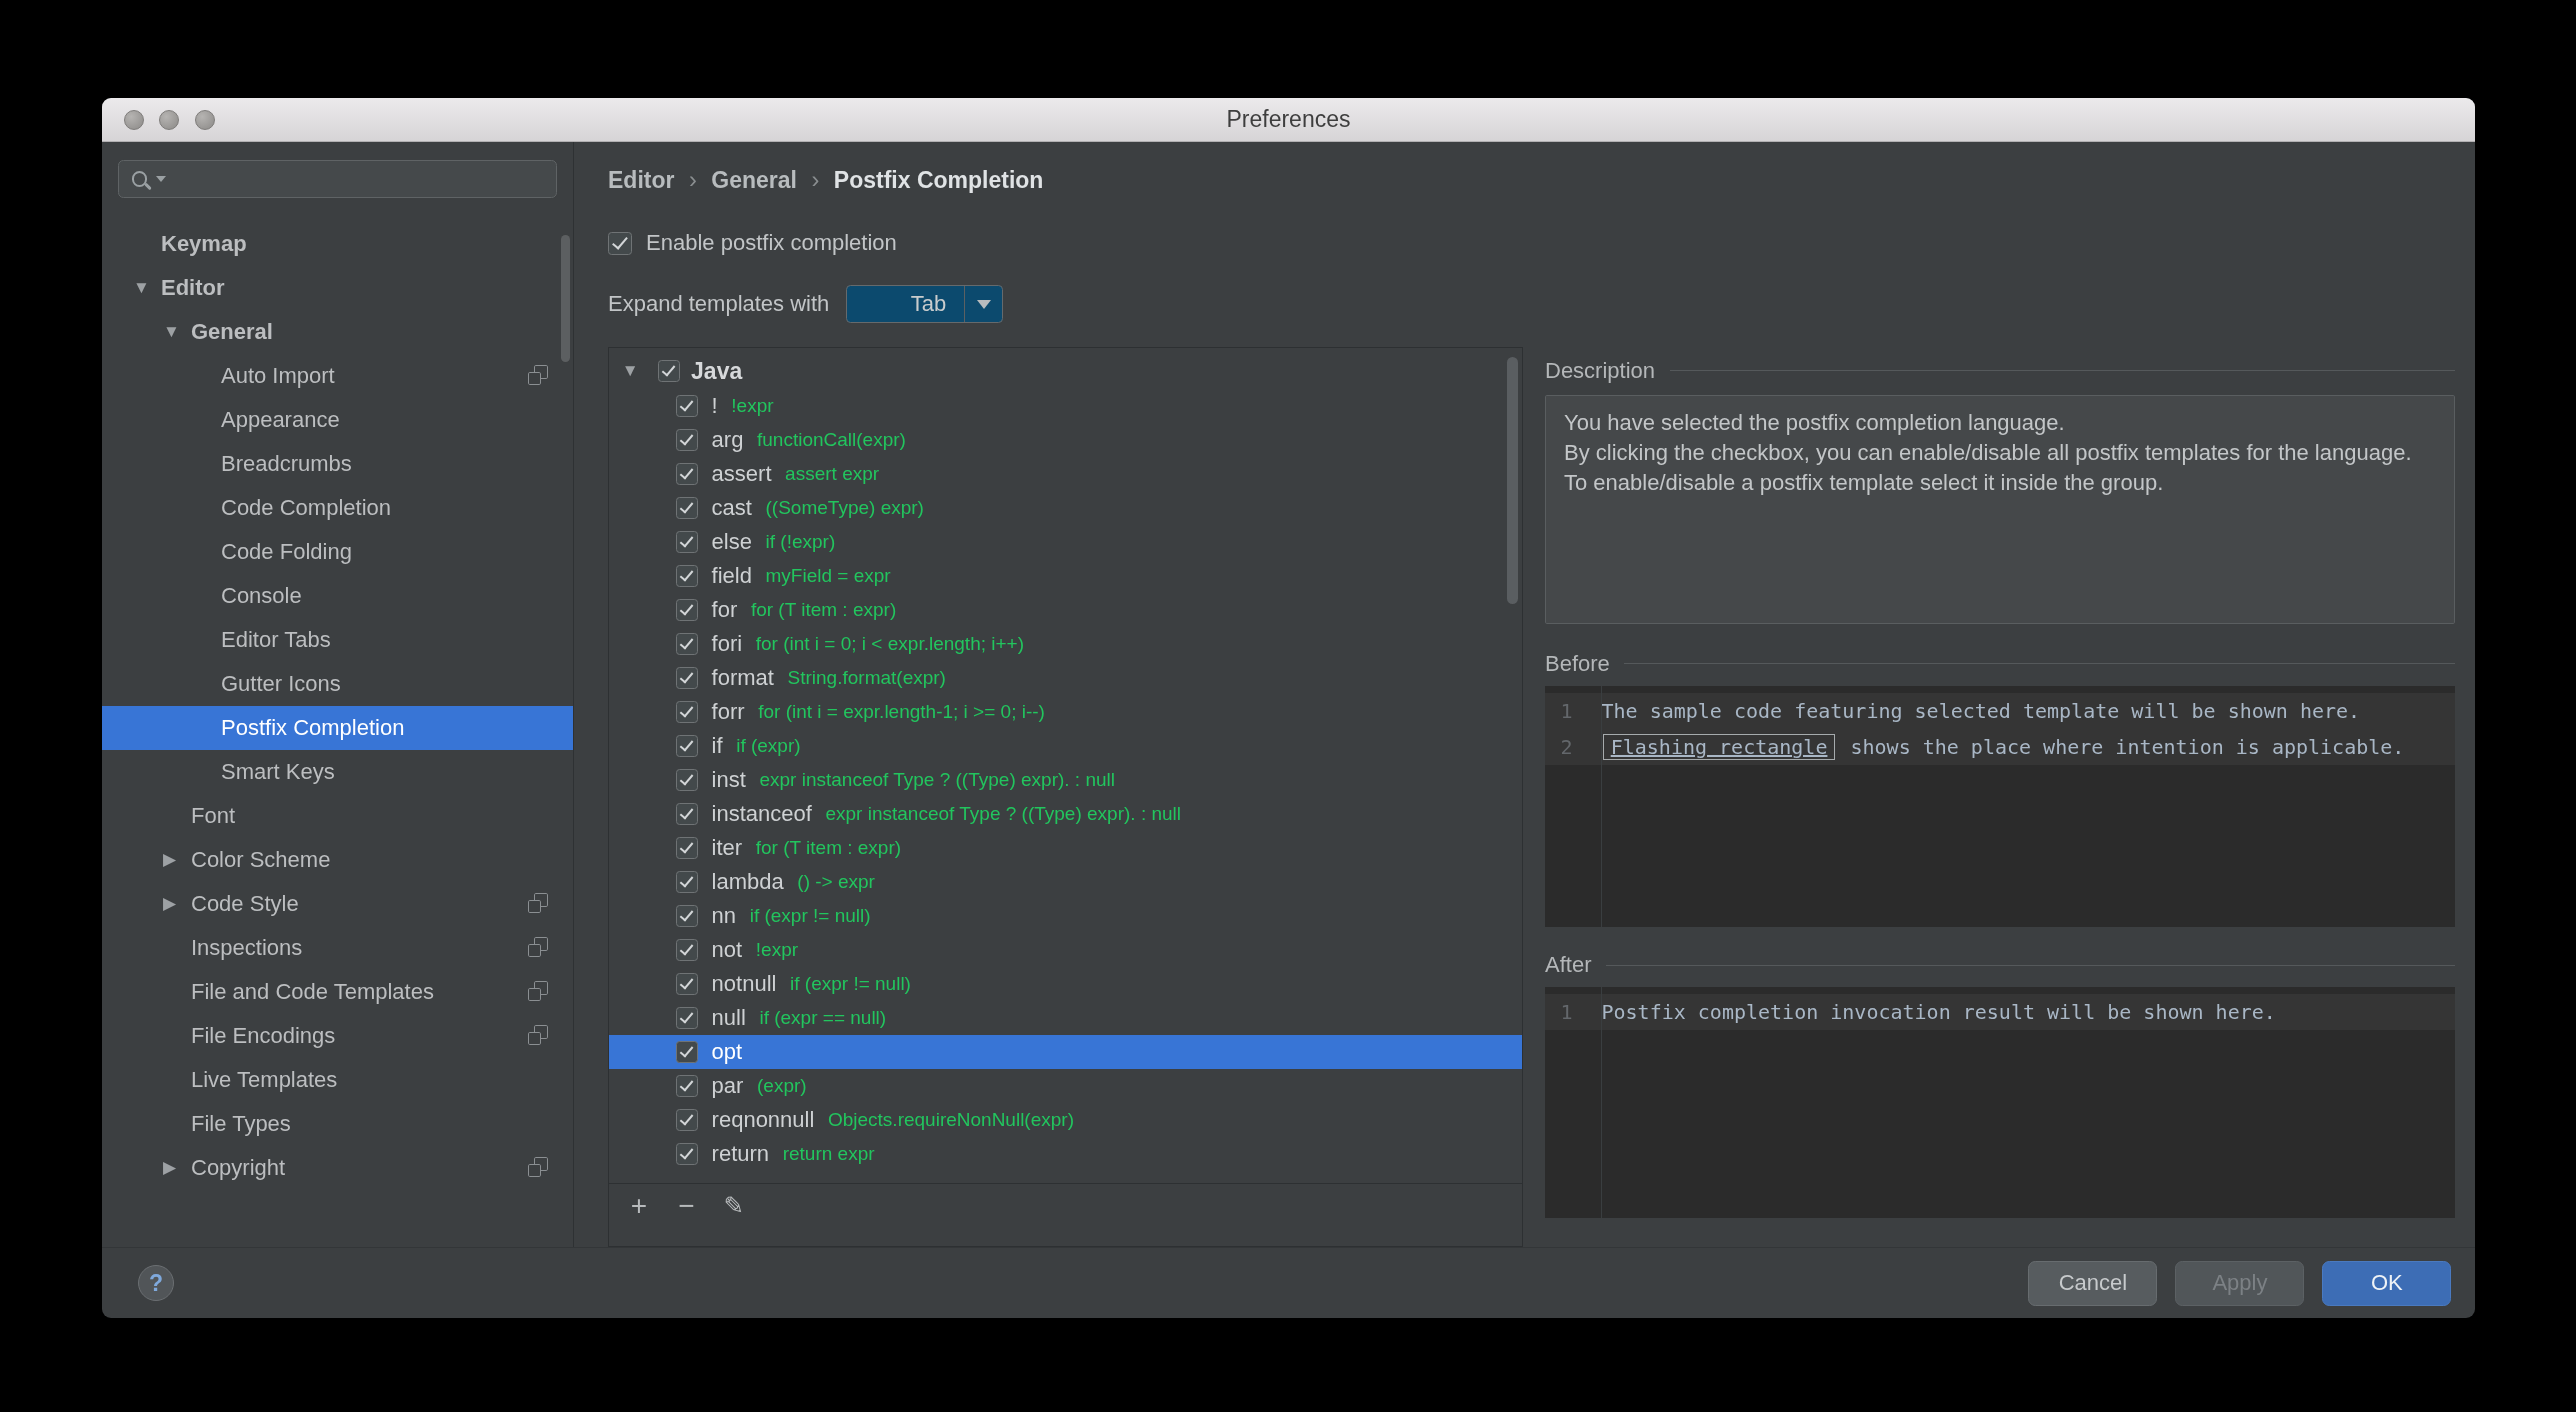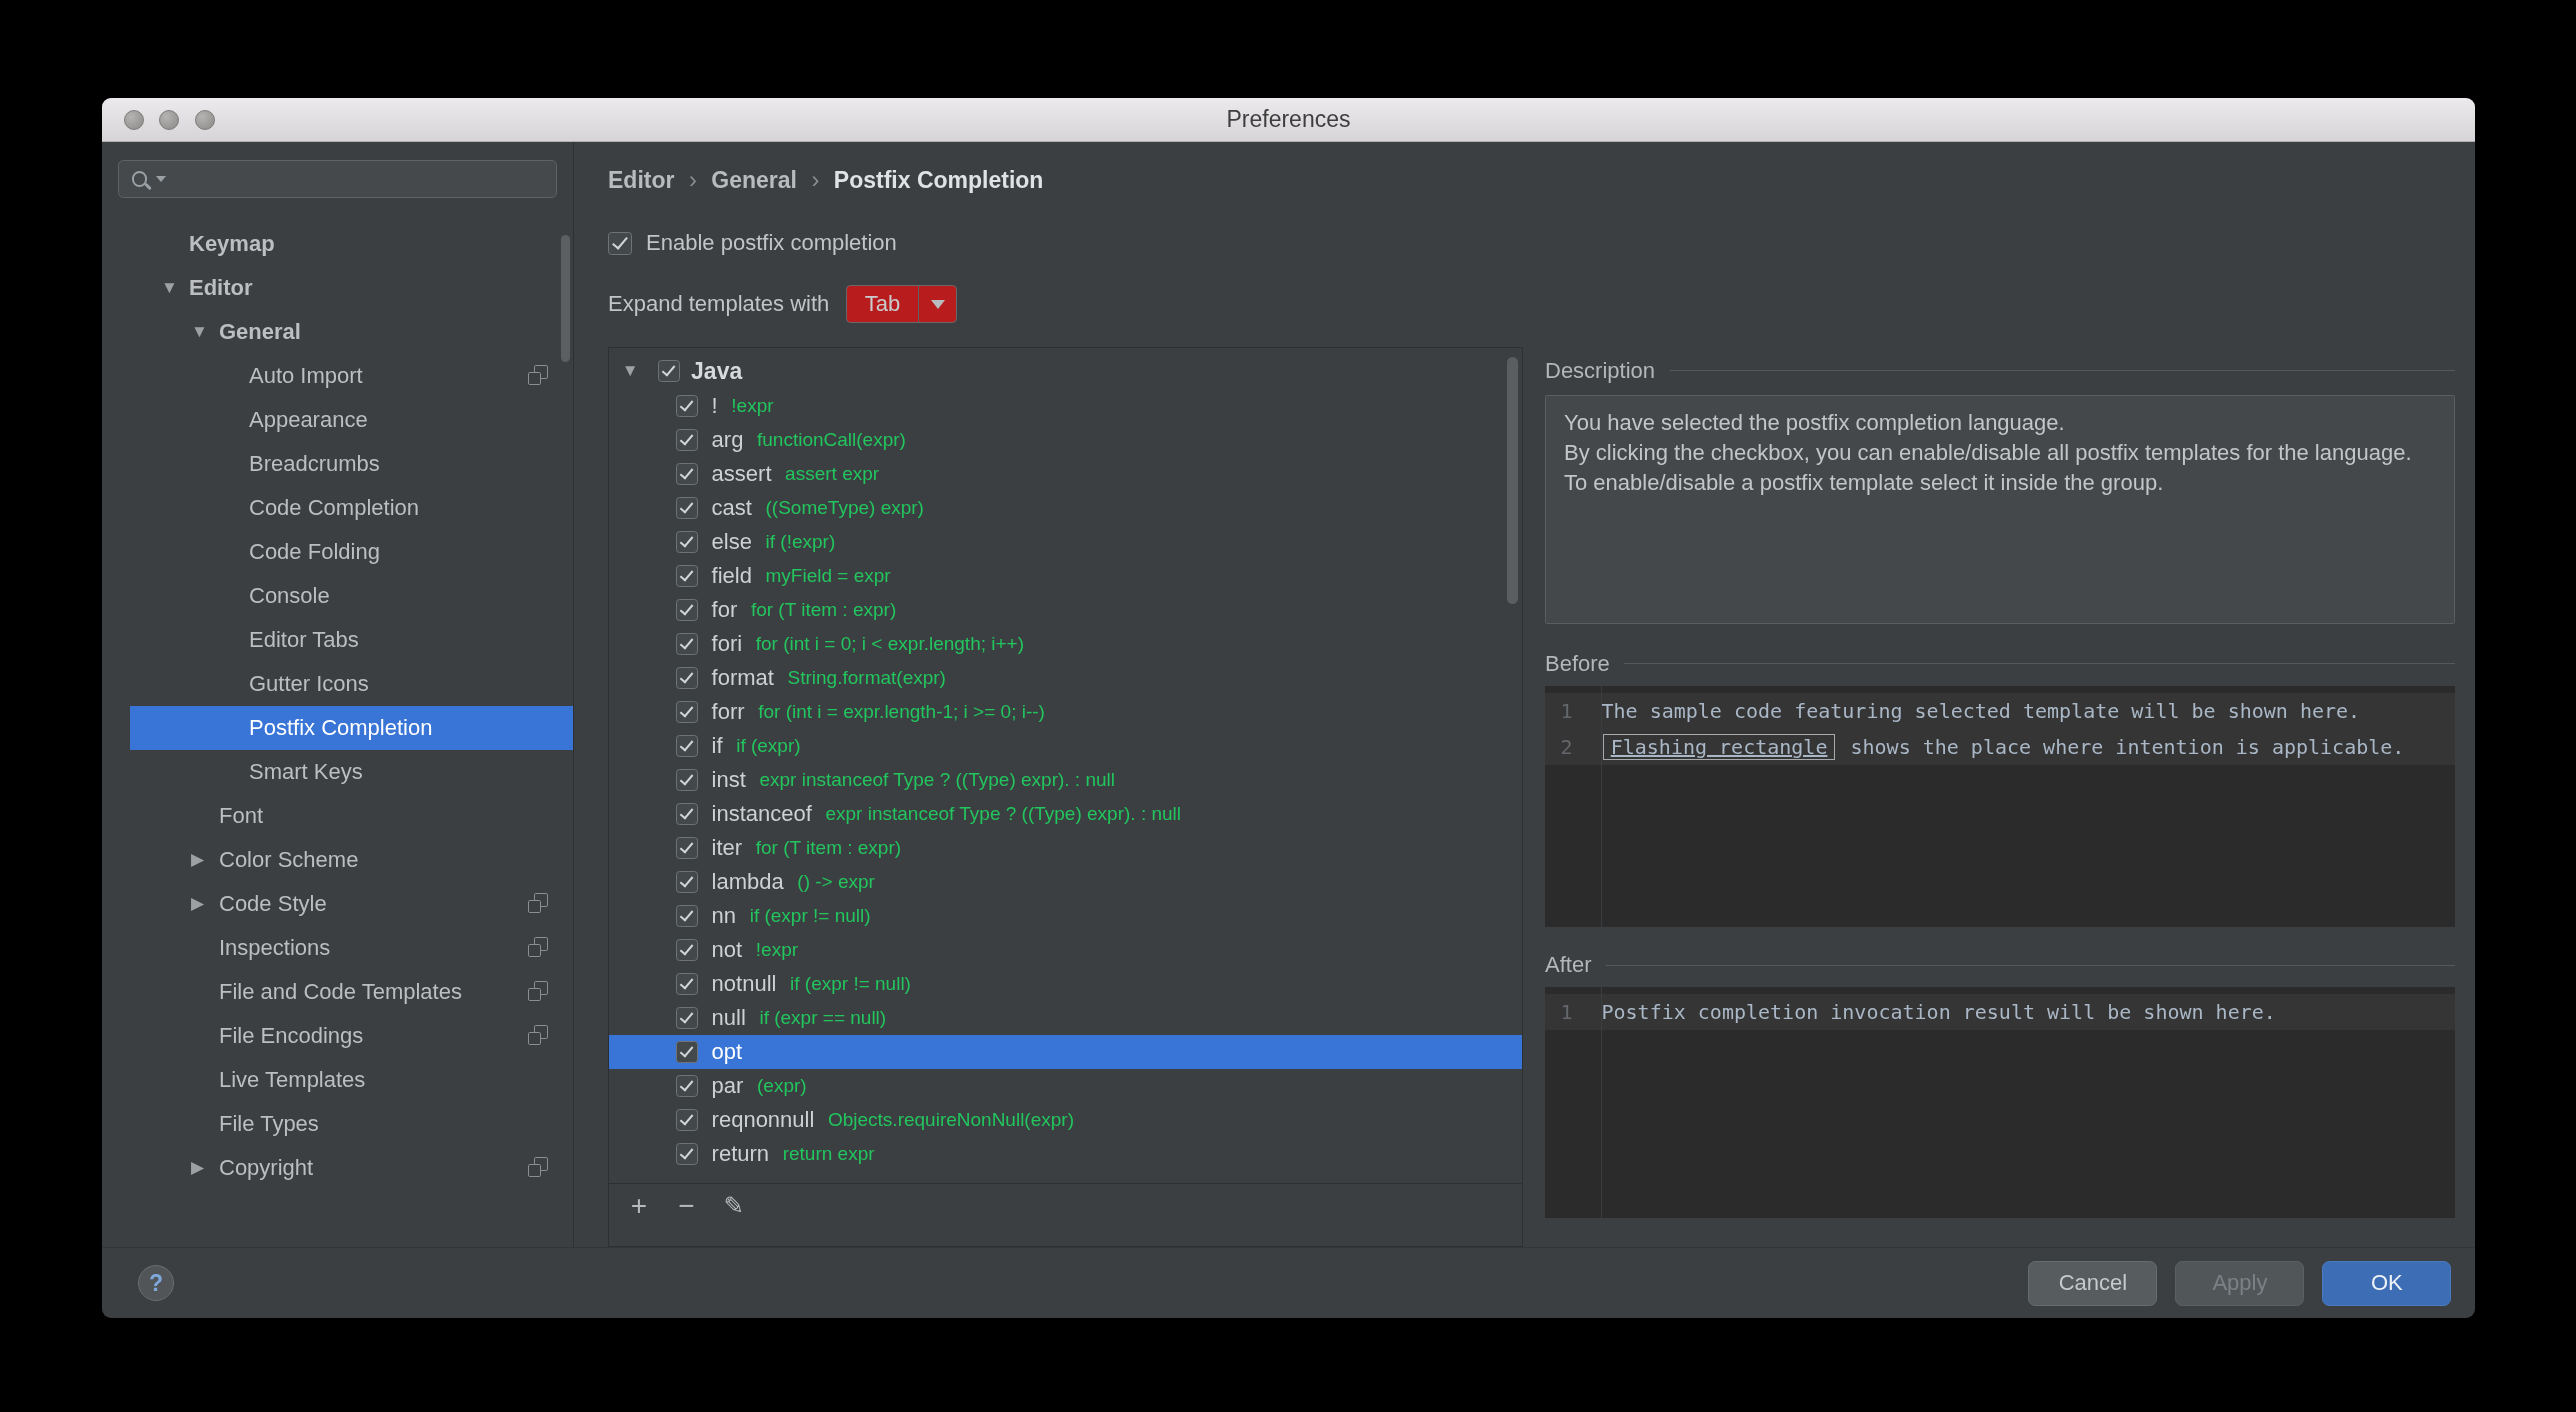--- a/index.html
+++ b/index.html
@@ -21,21 +21,21 @@
 
   
   .sidebar { width:472px; flex:none; border-right:0.9px solid #2e3133; position:relative; }
   .searchbox { margin:18px 16.3px 0 16.3px; height:38px; background:#45494b; border:0.9px solid #5f6365;
     border-radius:5.4px; display:flex; align-items:center; padding:0 12.7px; }
   .search-icon { width:15.4px; height:15.4px; border:2.3px solid #9aa0a3; border-radius:50%; position:relative; flex:none; }
   .search-icon::after { content:""; position:absolute; width:8.2px; height:2.7px; background:#9aa0a3;
     right:-7.3px; bottom:-2.7px; transform:rotate(45deg); border-radius:1.8px; }
   .search-caret { margin-left:9px; width:0; height:0; border-left:5.4px solid transparent; border-right:5.4px solid transparent; border-top:6.4px solid #9aa0a3; }
 
-  .tree { margin-top:23.6px;padding-left:28px; }
+  .tree { margin-top:23.6px; }
   .tree-row { height:44px; display:flex; align-items:center; font-size:22px; color:#bcbec0; position:relative; cursor:default; }
   .tree-row.bold { font-weight:bold; }
   .tree-row.selected { background:#3875d6; color:#ffffff; }
   .indent-0 { padding-left:31px; } .indent-1 { padding-left:61px; } .indent-2 { padding-left:91px; }
   .tree-arrow { width:28px; flex:none; font-size:17px; color:#9da1a4; }
   .tree-row.selected .tree-arrow { color:#fff; }
   .copy-icon { position:absolute; right:25.4px; top:11.8px; width:20px; height:20px; }
   .copy-icon::before { content:""; position:absolute; right:0; top:0; width:11.8px; height:11.8px; border:1.8px solid #8b8f92; border-radius:1.8px; }
   .copy-icon::after { content:""; position:absolute; left:0; bottom:0; width:11.8px; height:11.8px; border:1.8px solid #8b8f92; background:#3c3f41; border-radius:1.8px; }
   .sidebar-scrollbar { position:absolute; right:2.7px; top:93px; width:9px; height:127px; background:rgba(255,255,255,0.17); border-radius:4.5px; }
@@ -48,21 +48,21 @@
 
   .enable-row { margin-top:36px; display:flex; align-items:center; gap:14.5px; font-size:22px; color:#c2c5c7; }
   .expand-row { margin-top:29px; display:flex; align-items:center; gap:16.3px; font-size:22px; color:#c2c5c7; }
 
   .checkbox { width:23.6px; height:23.6px; flex:none; background:#43494b; border:0.9px solid #6f7375; border-radius:3.6px; position:relative; display:inline-block; }
   .checkbox.checked::after { content:""; position:absolute; left:7.3px; top:1.8px; width:6.4px; height:12.7px;
     border:solid #d3d6d8; border-width:0 2.7px 2.7px 0; transform:rotate(40deg); }
   .cb-sm { width:22px; height:22px; }
   .cb-sm.checked::after { left:6.4px; top:1.8px; width:5.4px; height:11px; }
 
-  .combo { height:38px; background:#b91c1c; border:0.9px solid #666a6c; border-radius:4.5px; display:flex; align-items:stretch; }
+  .combo { height:38px; background:#0c4a6e; border:0.9px solid #666a6c; border-radius:4.5px; display:flex; align-items:stretch;padding-left:46px; }
   .combo-value { padding:0 18px; display:flex; align-items:center; font-size:22px; color:#c9cccd; min-width:51px; }
   .combo-arrow { width:38px; border-left:0.9px solid #5c6062; display:flex; align-items:center; justify-content:center; }
   .combo-arrow::after { content:""; border-left:7.3px solid transparent; border-right:7.3px solid transparent; border-top:9px solid #b9bcbe; }
 
   .panes { margin-top:23.6px; display:flex; gap:22px; flex:1; min-height:0; padding-right:20px; }
 
   
   .list-panel { width:915px; flex:none; border:0.9px solid #2d3032; display:flex; flex-direction:column; position:relative; }
   .tpl-list { height:835px; padding-top:5.4px; overflow:hidden; }
   .tpl-group { height:36px; display:flex; align-items:center; padding-left:12.7px; gap:11px; font-size:23px; font-weight:bold; color:#d7d9db; }

